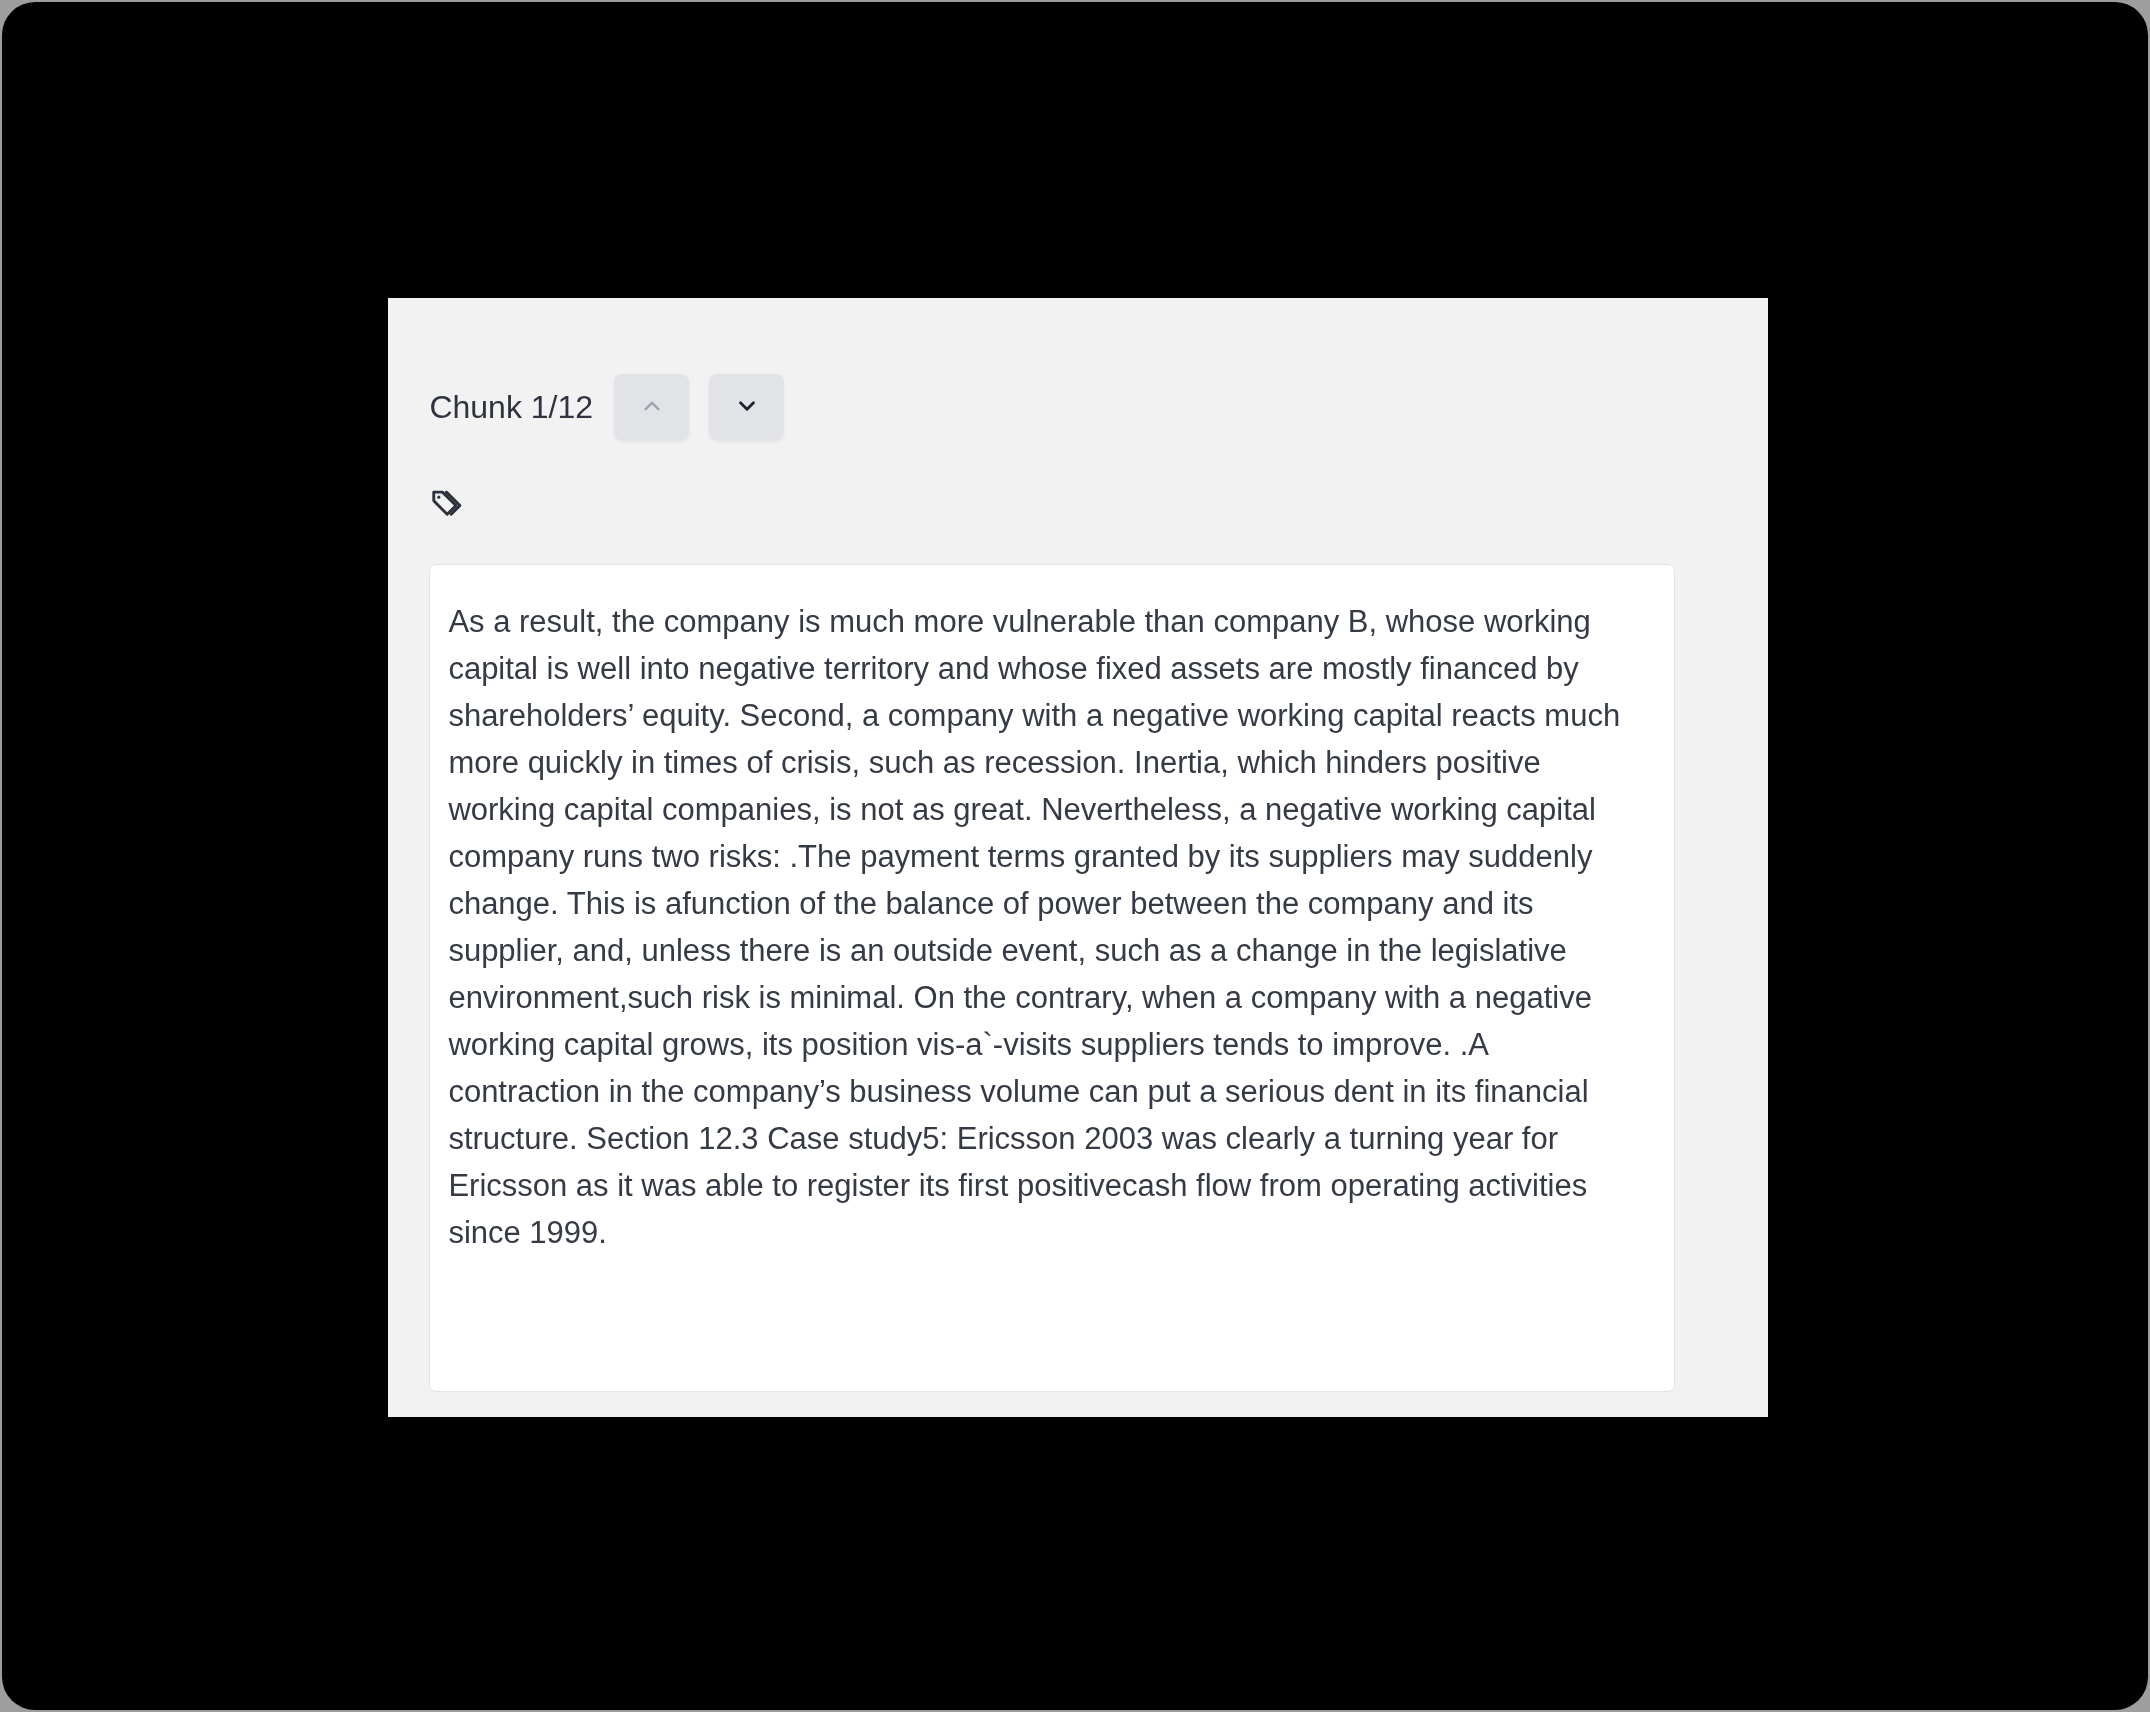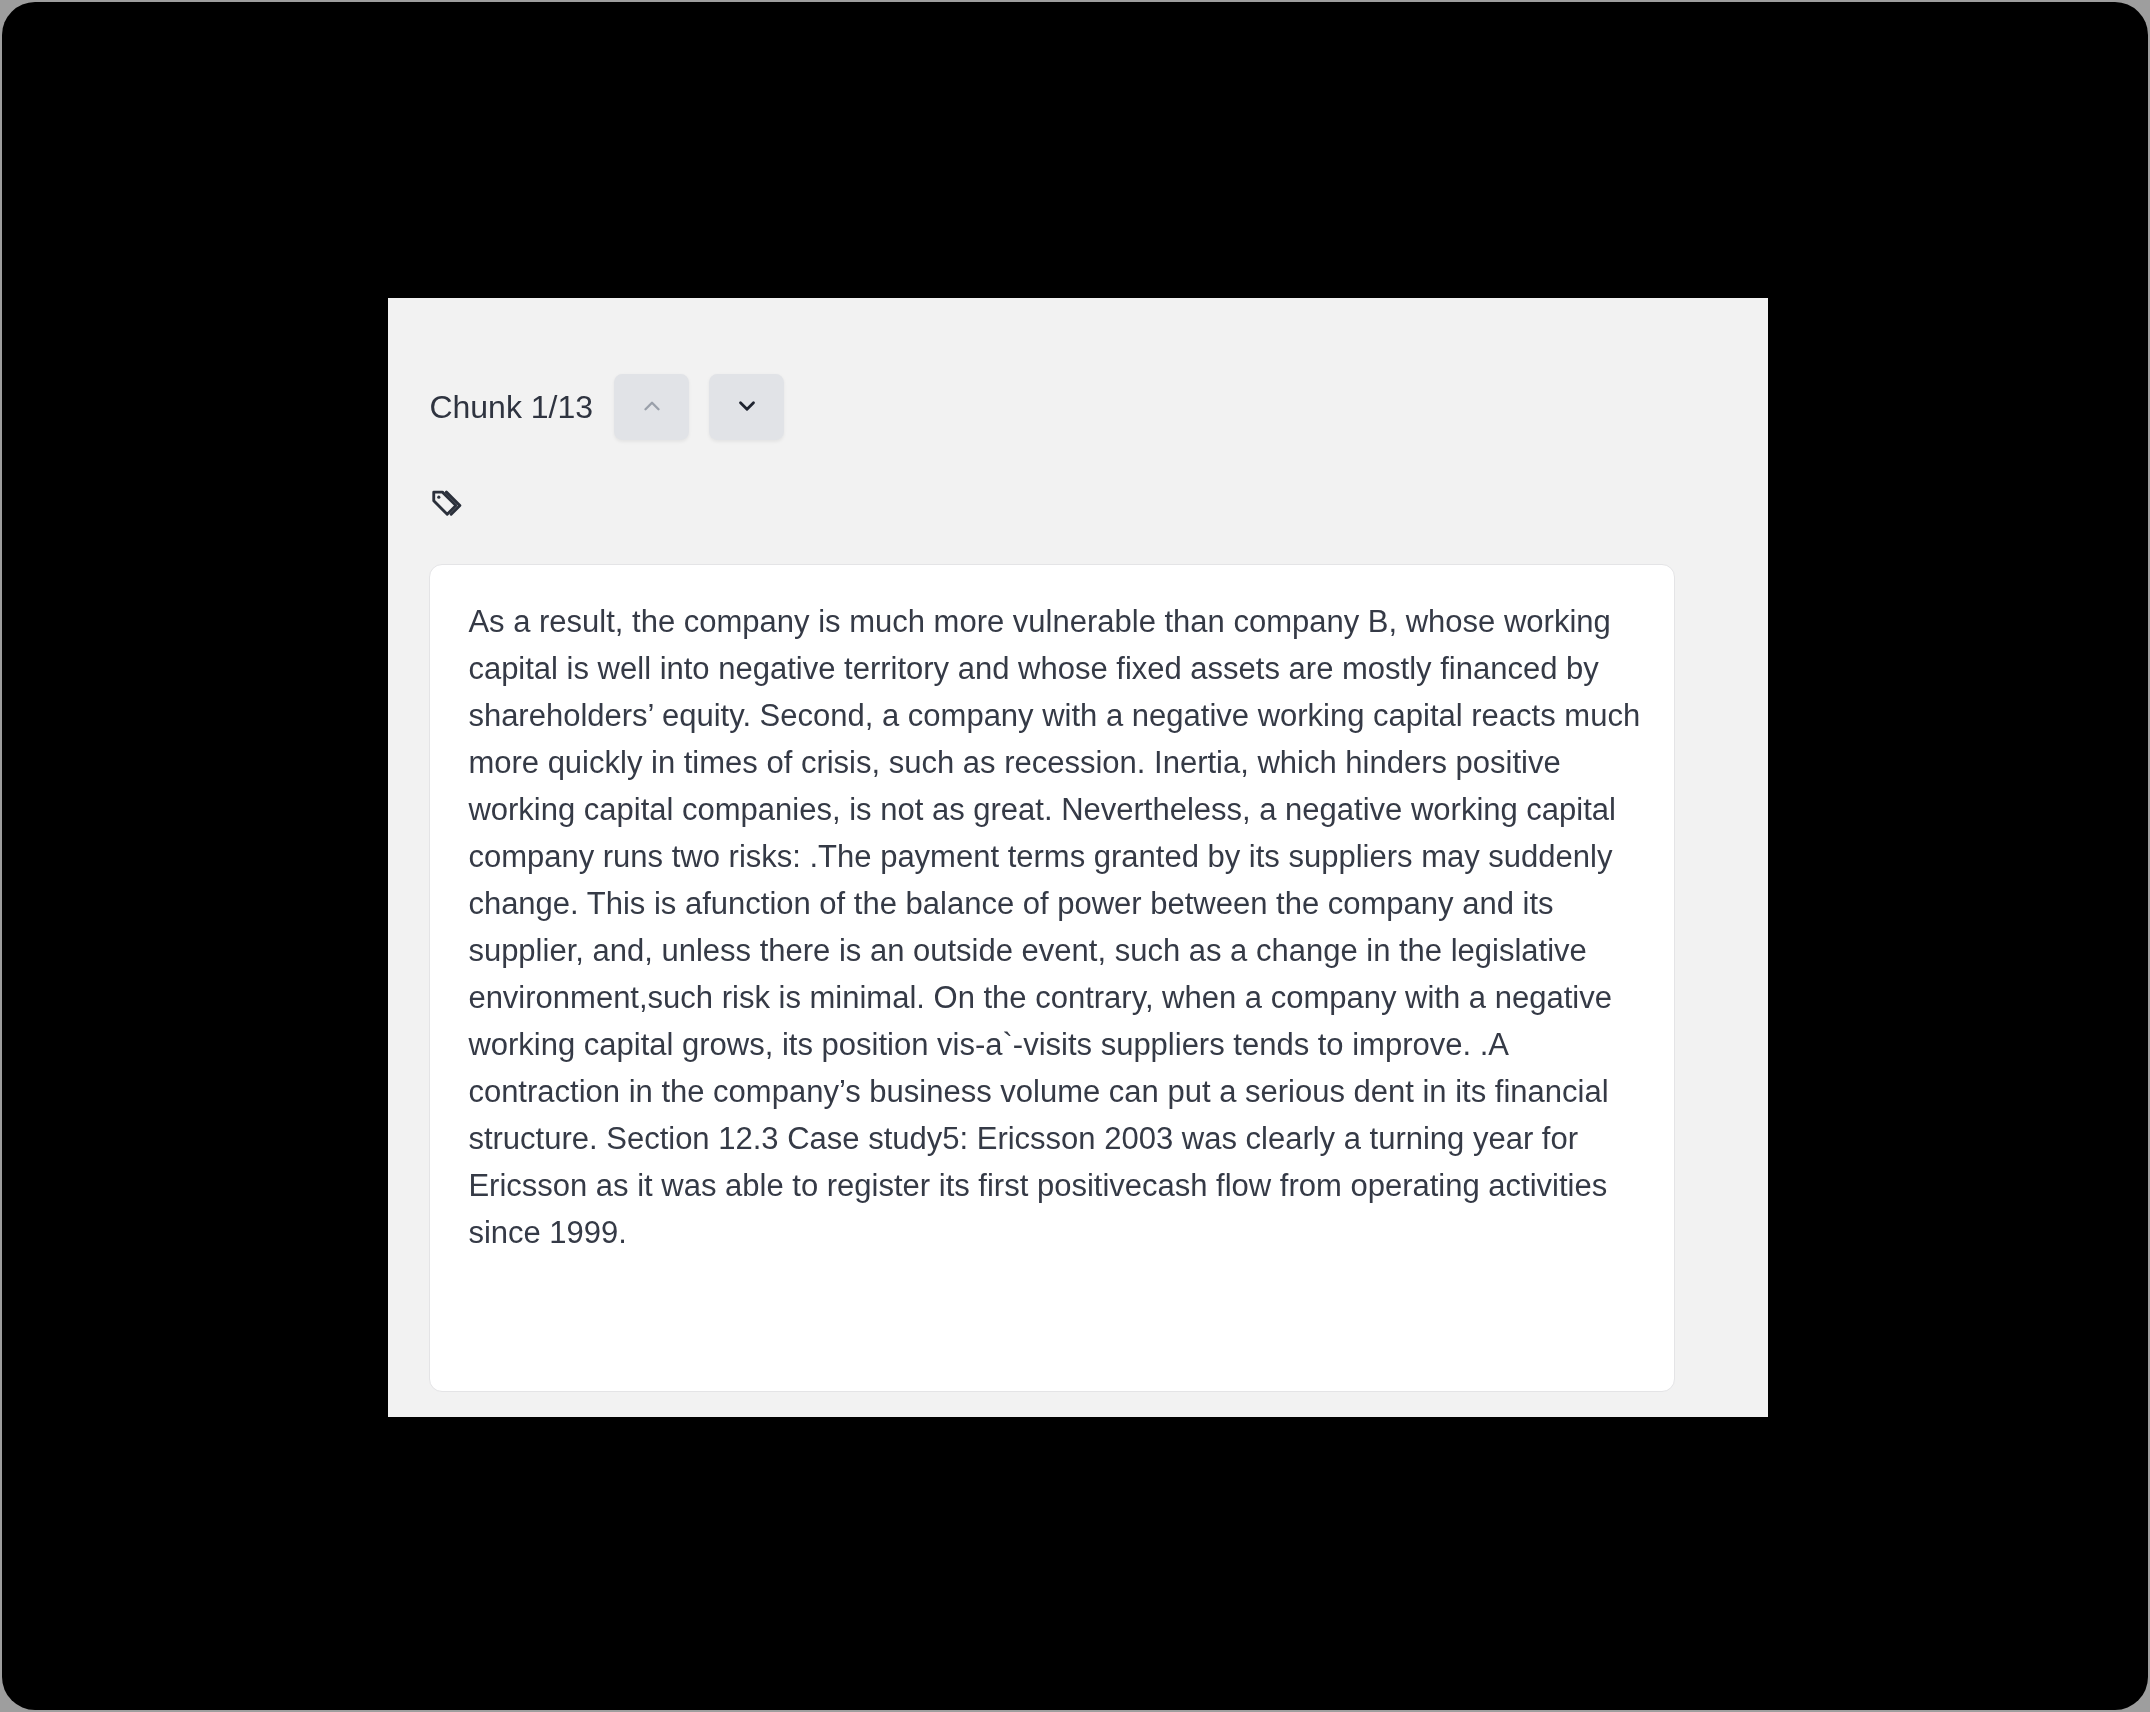--- a/index.html
+++ b/index.html
@@ -83,42 +83,42 @@
     }
     .tag-icon svg { width: 38px; height: 38px; }
     .card {
       position: absolute;
       left: 41px;
       top: 266px;
       width: 1246px;
       height: 828px;
       background: #ffffff;
       border: 1.8px solid #e4e4e6;
-      border-radius: 13px;
+      border-radius: 7px;
       box-sizing: border-box;
-      padding: 33px 33px 24px 38px;
+      padding: 33px 33px 24px 18px;
     }
     .card-text {
       font-family: "Liberation Sans", sans-serif;
       font-size: 31px;
       line-height: 47px;
       color: #353a46;
       margin: 0;
       word-wrap: break-word;
     }
   </style>
 </head>
 <body>
 
 <div class="frame">
   <div class="panel">
 
     <div class="header">
       <div class="nav">
-        <span class="chunk-label">Chunk 1/13</span>
+        <span class="chunk-label">Chunk 1/12</span>
         <button class="nav-btn disabled">
           <span>
             <svg viewBox="0 0 24 24" fill="none">
               <path d="M6 15 L12 9 L18 15" stroke-width="2.2" stroke-linecap="round" stroke-linejoin="round"></path>
             </svg>
           </span>
         </button>
         <button class="nav-btn">
           <span>
             <svg viewBox="0 0 24 24" fill="none">

